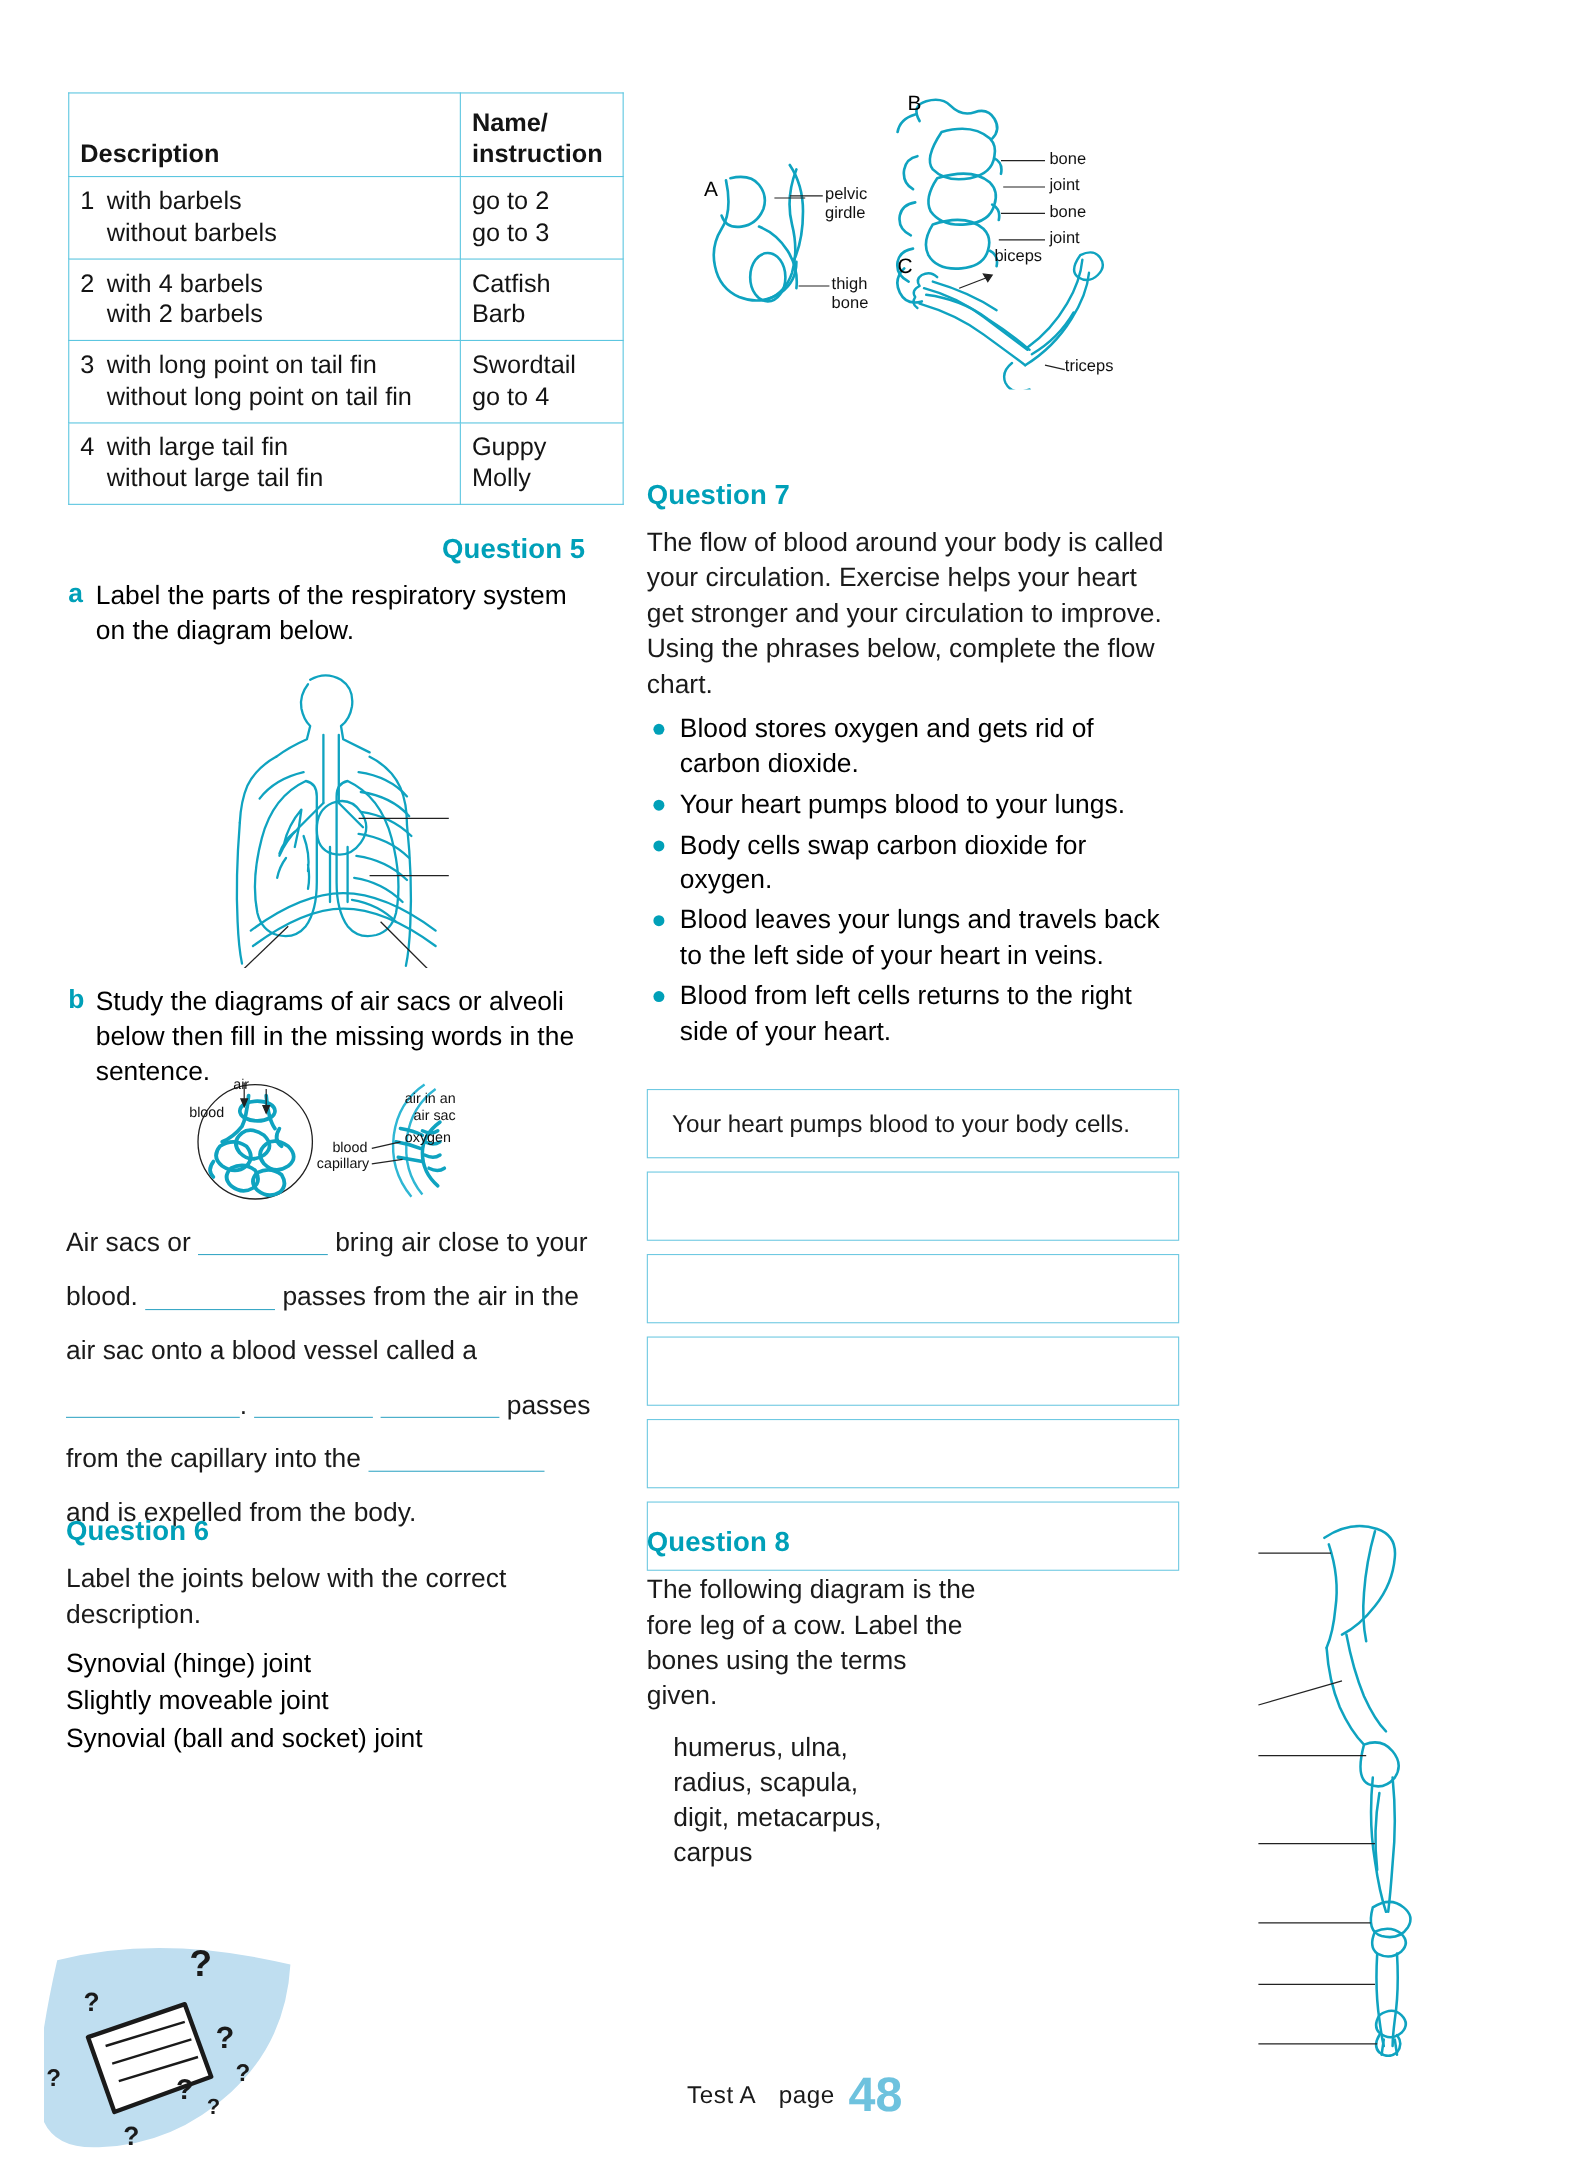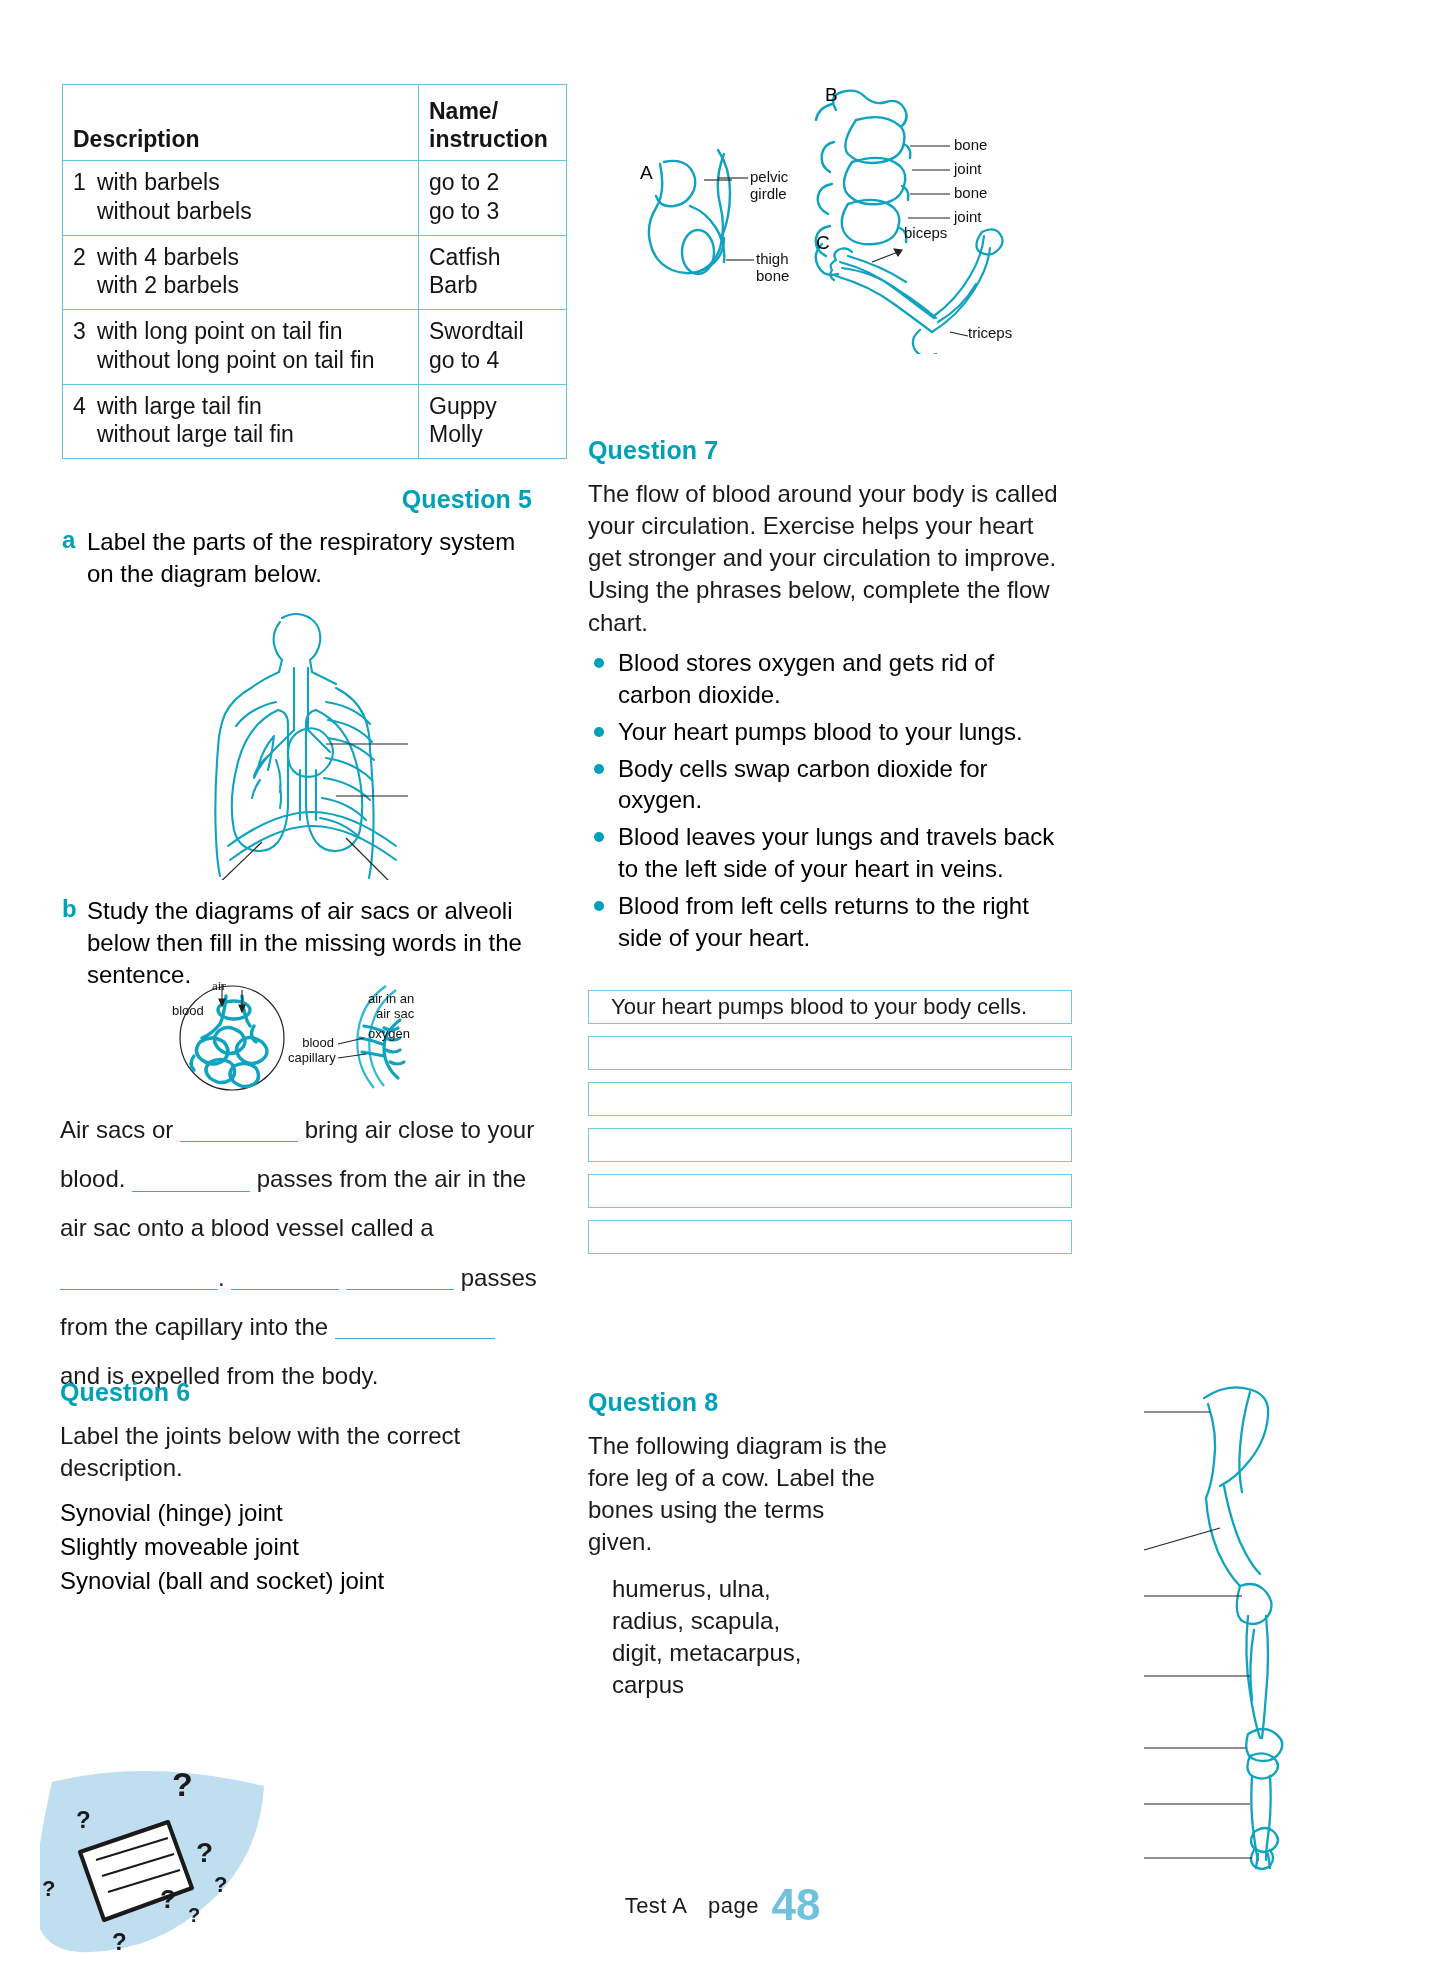--- a/index.html
+++ b/index.html
@@ -129,21 +129,21 @@
     top: 11px;
     width: 10px;
     height: 10px;
     border-radius: 50%;
     background: #00a0b8;
   }
 
   
   .flowbox {
     border: 1.6px solid #6fc9e2;
-    height: 34px;
+    height: 63px;
     margin-bottom: 12px;
     display: flex;
     align-items: center;
     padding-left: 22px;
     font-size: 22px;
     color: #1a1a1a;
     box-sizing: border-box;
   }
 
   
@@ -344,21 +344,21 @@
 
       <g stroke="#222" stroke-width="1.1" fill="#222">
         <line x1="72" y1="4" x2="72" y2="22" stroke-width="1.1"></line>
         <polygon points="72,26 69,19 75,19"></polygon>
         <line x1="92" y1="10" x2="92" y2="28" stroke-width="1.1"></line>
         <polygon points="92,32 89,25 95,25"></polygon>
       </g>
     </svg>
     
     <div class="abs tiny-lbl" style="left:22px; top:23px;">blood</div>
-    <div class="abs tiny-lbl" style="left:62px; top:-2px;font-family:Liberation Serif, serif;">air</div>
+    <div class="abs tiny-lbl" style="left:62px; top:-2px;">air</div>
     
     <div class="abs tiny-lbl" style="left:218px; top:12px; line-height:1.12;text-align:right;">
       <span>air in an</span><br>
       <span>air sac</span>
     </div>
     <div class="abs tiny-lbl" style="left:218px; top:46px;">oxygen</div>
     <div class="abs tiny-lbl" style="left:138px; top:56px; text-align:right; width:46px; line-height:1.15;">
       <span>blood</span><br>
       <span>capillary</span>
     </div>

